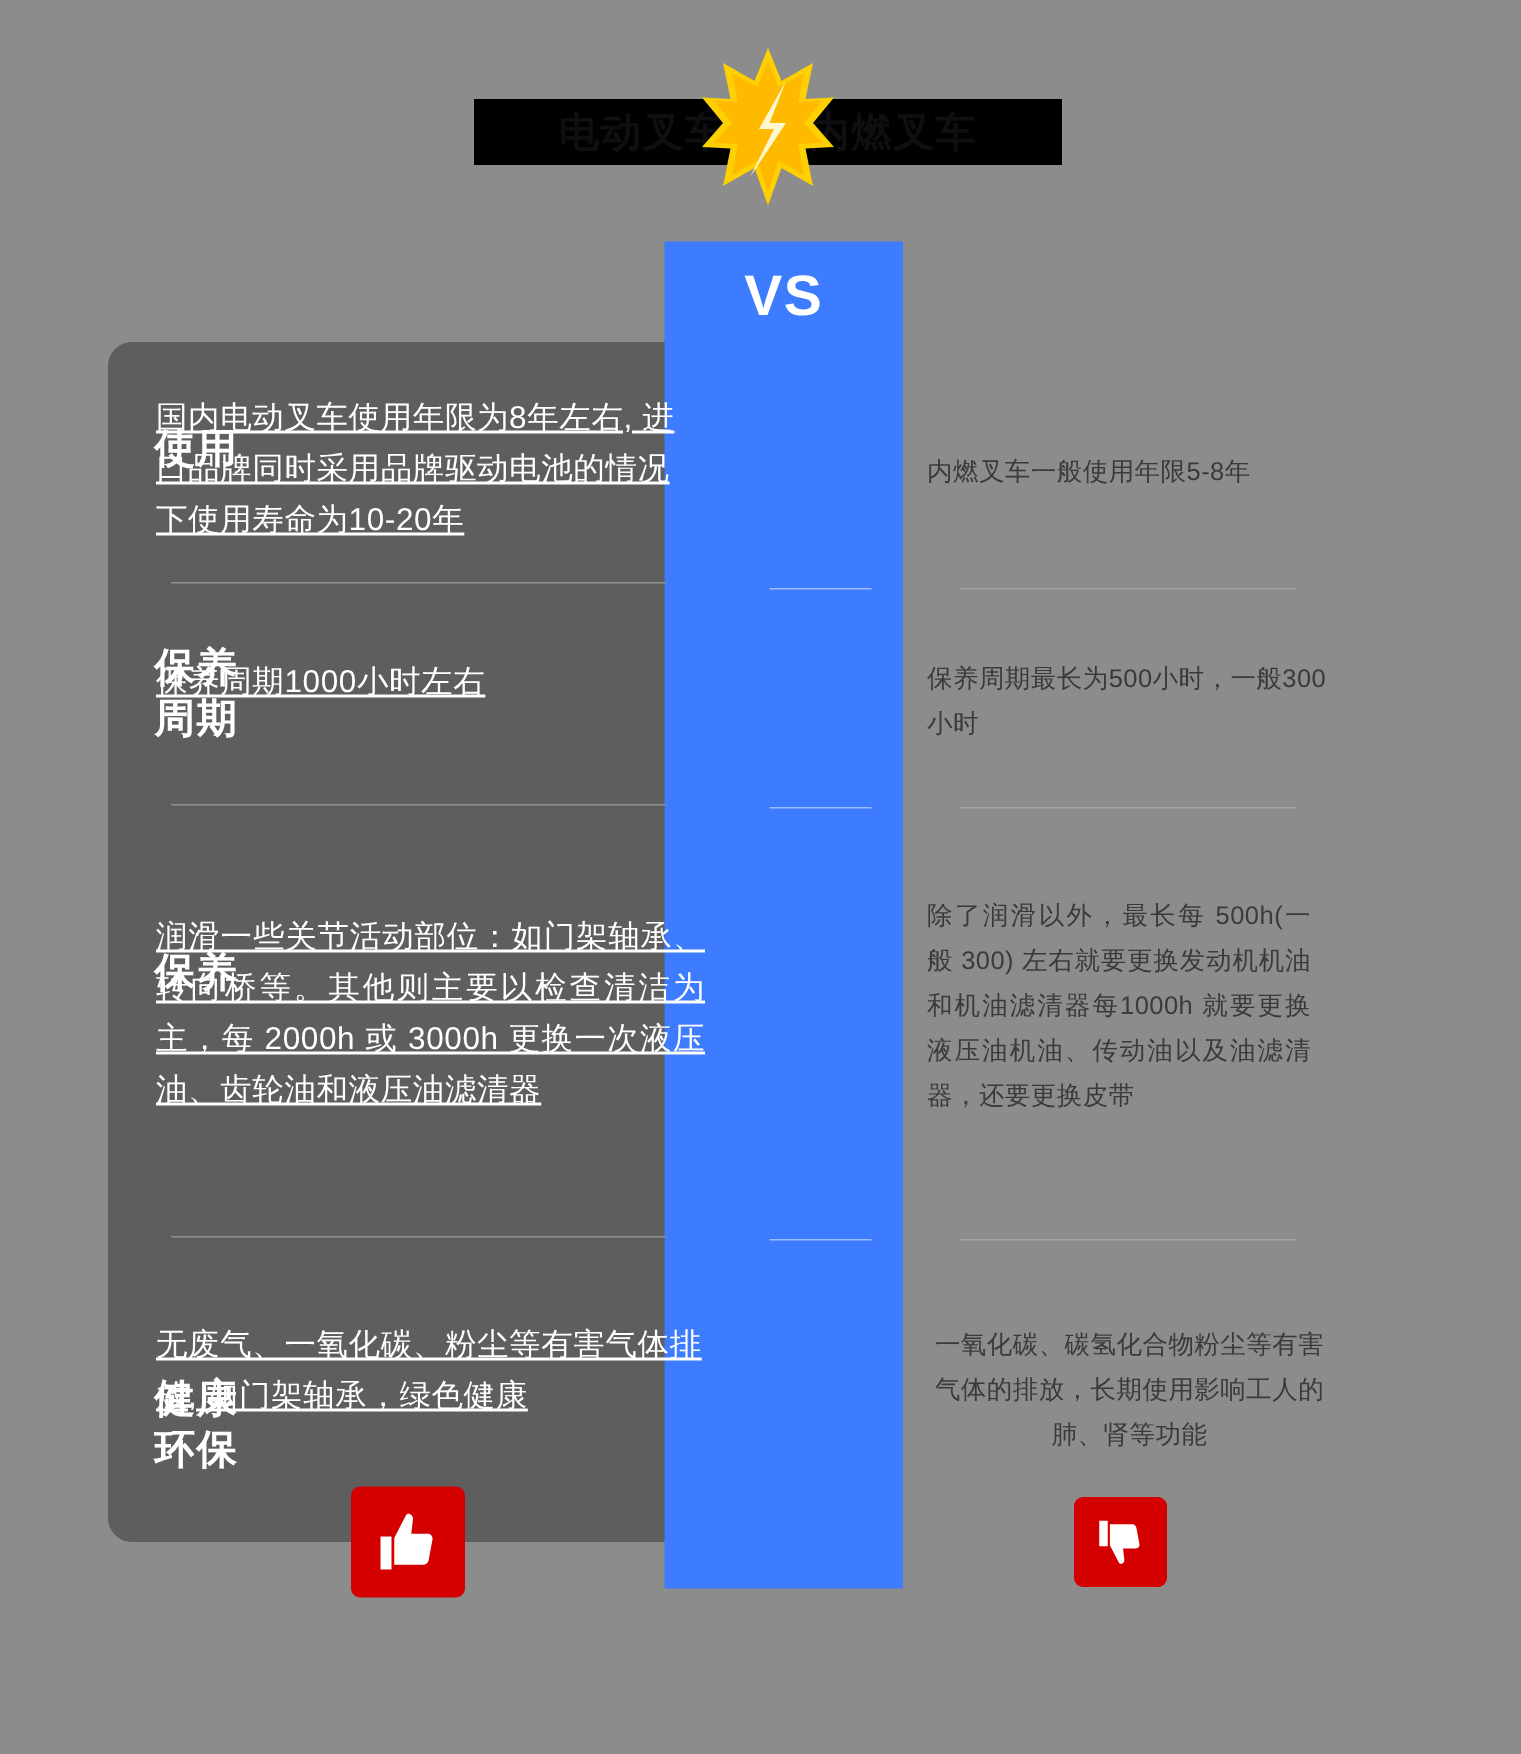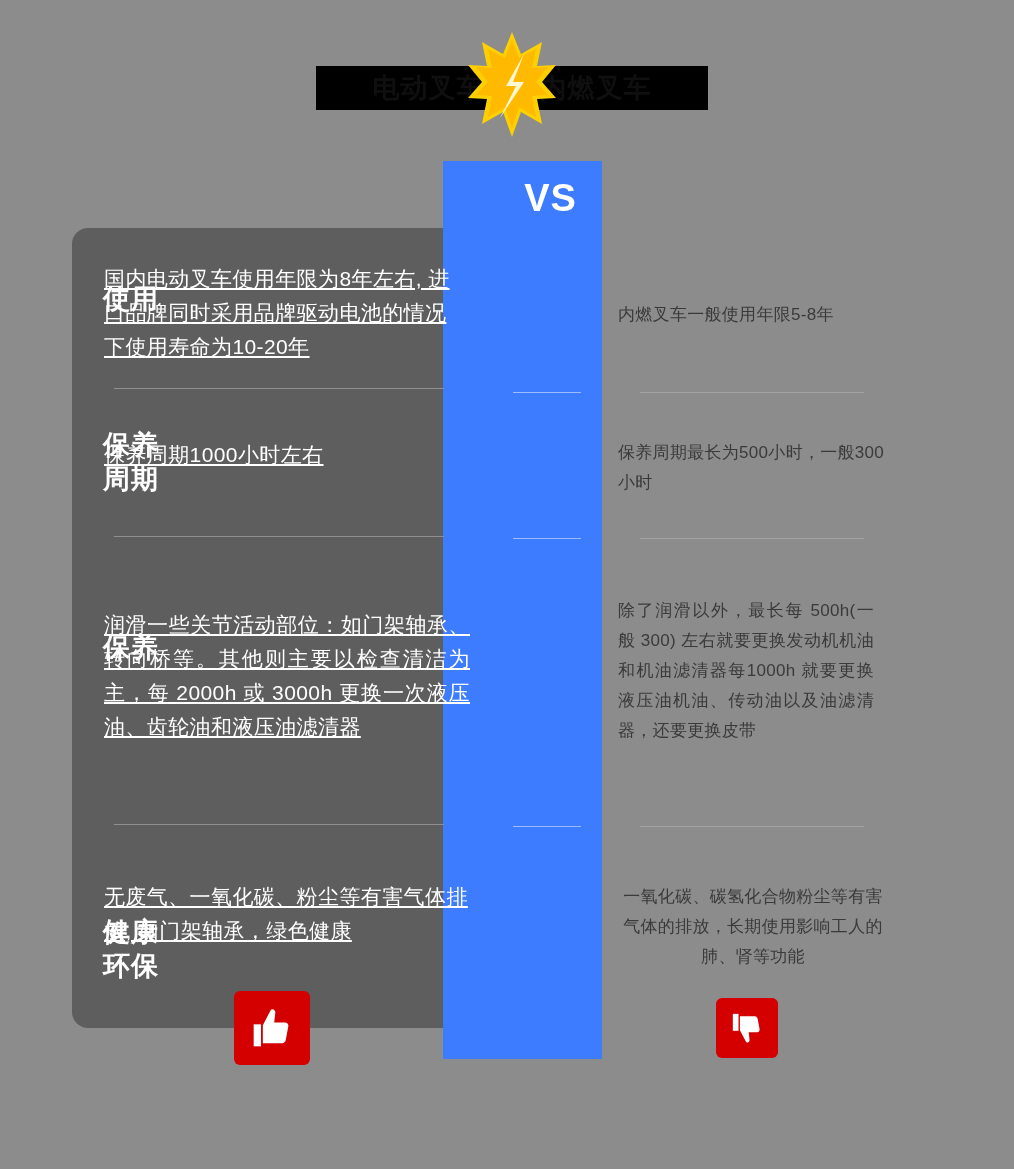--- a/index.html
+++ b/index.html
@@ -80,21 +80,20 @@
     left: 0;
     top: 0;
     width: 159px;
     height: 60px;
     line-height: 74px;
     text-align: center;
     color: #ffffff;
     font-size: 38px;
     font-weight: bold;
     letter-spacing: 1px;
-    margin-left: 28px;
   }
   .center-label {
     position: absolute;
     left: 0;
     width: 159px;
     text-align: right;
     color: #ffffff;
     font-size: 27px;
     font-weight: bold;
     line-height: 34px;

